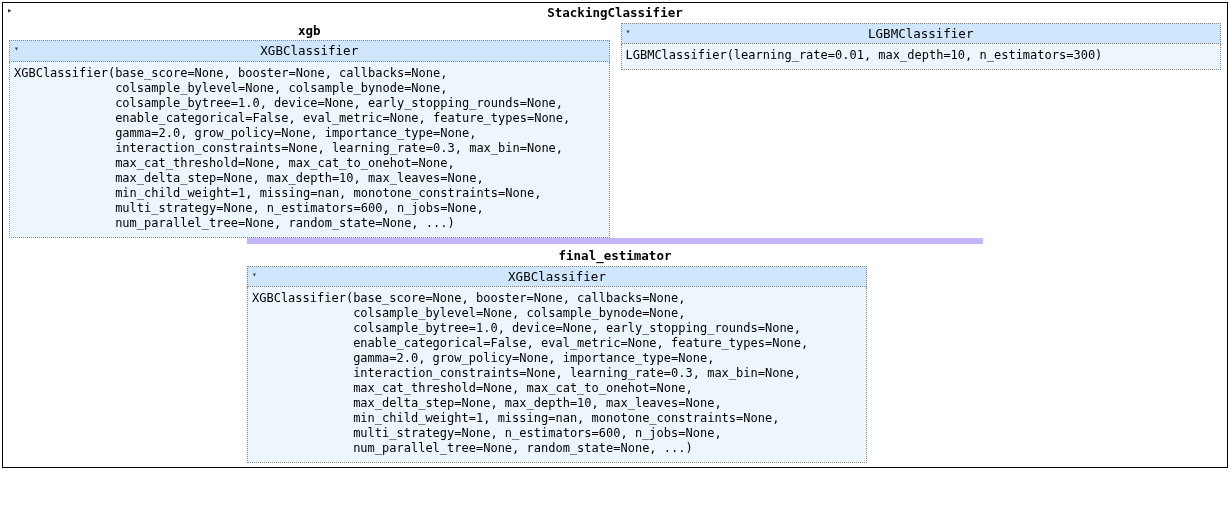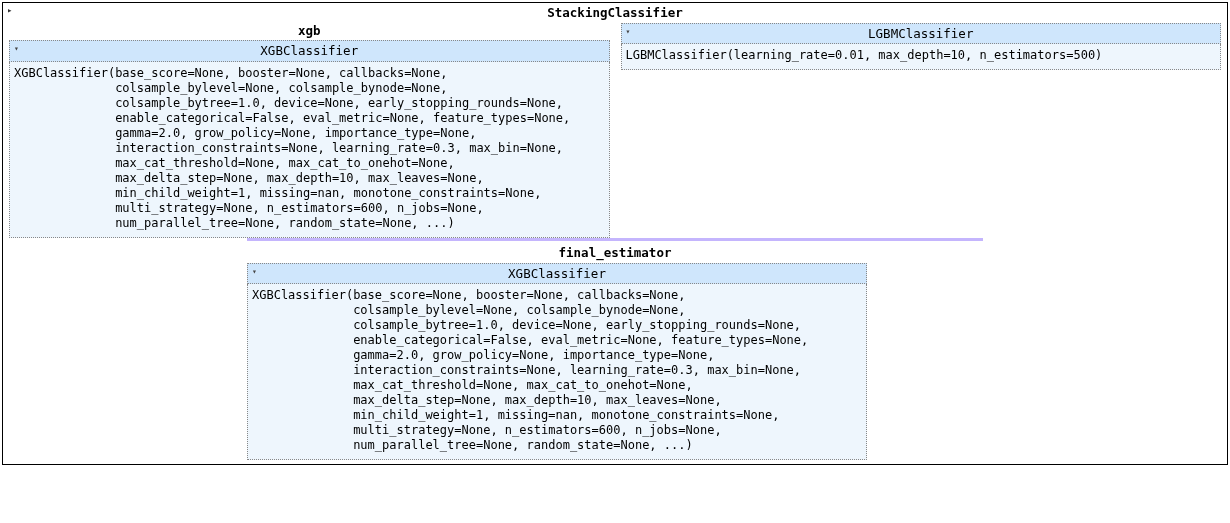--- a/index.html
+++ b/index.html
@@ -97,21 +97,21 @@
     width: 620px;
   }
 
   .final-title {
     text-align: center;
     font-weight: 700;
     padding: 2px 0 2px 0;
   }
 
   .small-border-wrapper {
-    border-top: 3px solid #c4b5fd;
+    border-top: 6px solid #c4b5fd;
     width: 736px;
     margin: 0 auto;
     padding-top: 2px;
   }
 
   
 
 </style>
 </head>
 <body>
@@ -145,21 +145,21 @@
               multi_strategy=None, n_estimators=600, n_jobs=None,
               num_parallel_tree=None, random_state=None, ...)</div>
       </div>
 
       <div class="col col-right">
 
         <div class="est-header">
           <span class="toggle">▾</span>
           <span>LGBMClassifier</span>
         </div>
-        <div class="est-body">LGBMClassifier(learning_rate=0.01, max_depth=10, n_estimators=500)</div>
+        <div class="est-body">LGBMClassifier(learning_rate=0.01, max_depth=10, n_estimators=300)</div>
       </div>
 
     </div>
 
     <div class="final-row">
       <div class="small-border-wrapper">
         <div class="final-title">final_estimator</div>
 
         <div class="final-box">
           <div class="est-header">

